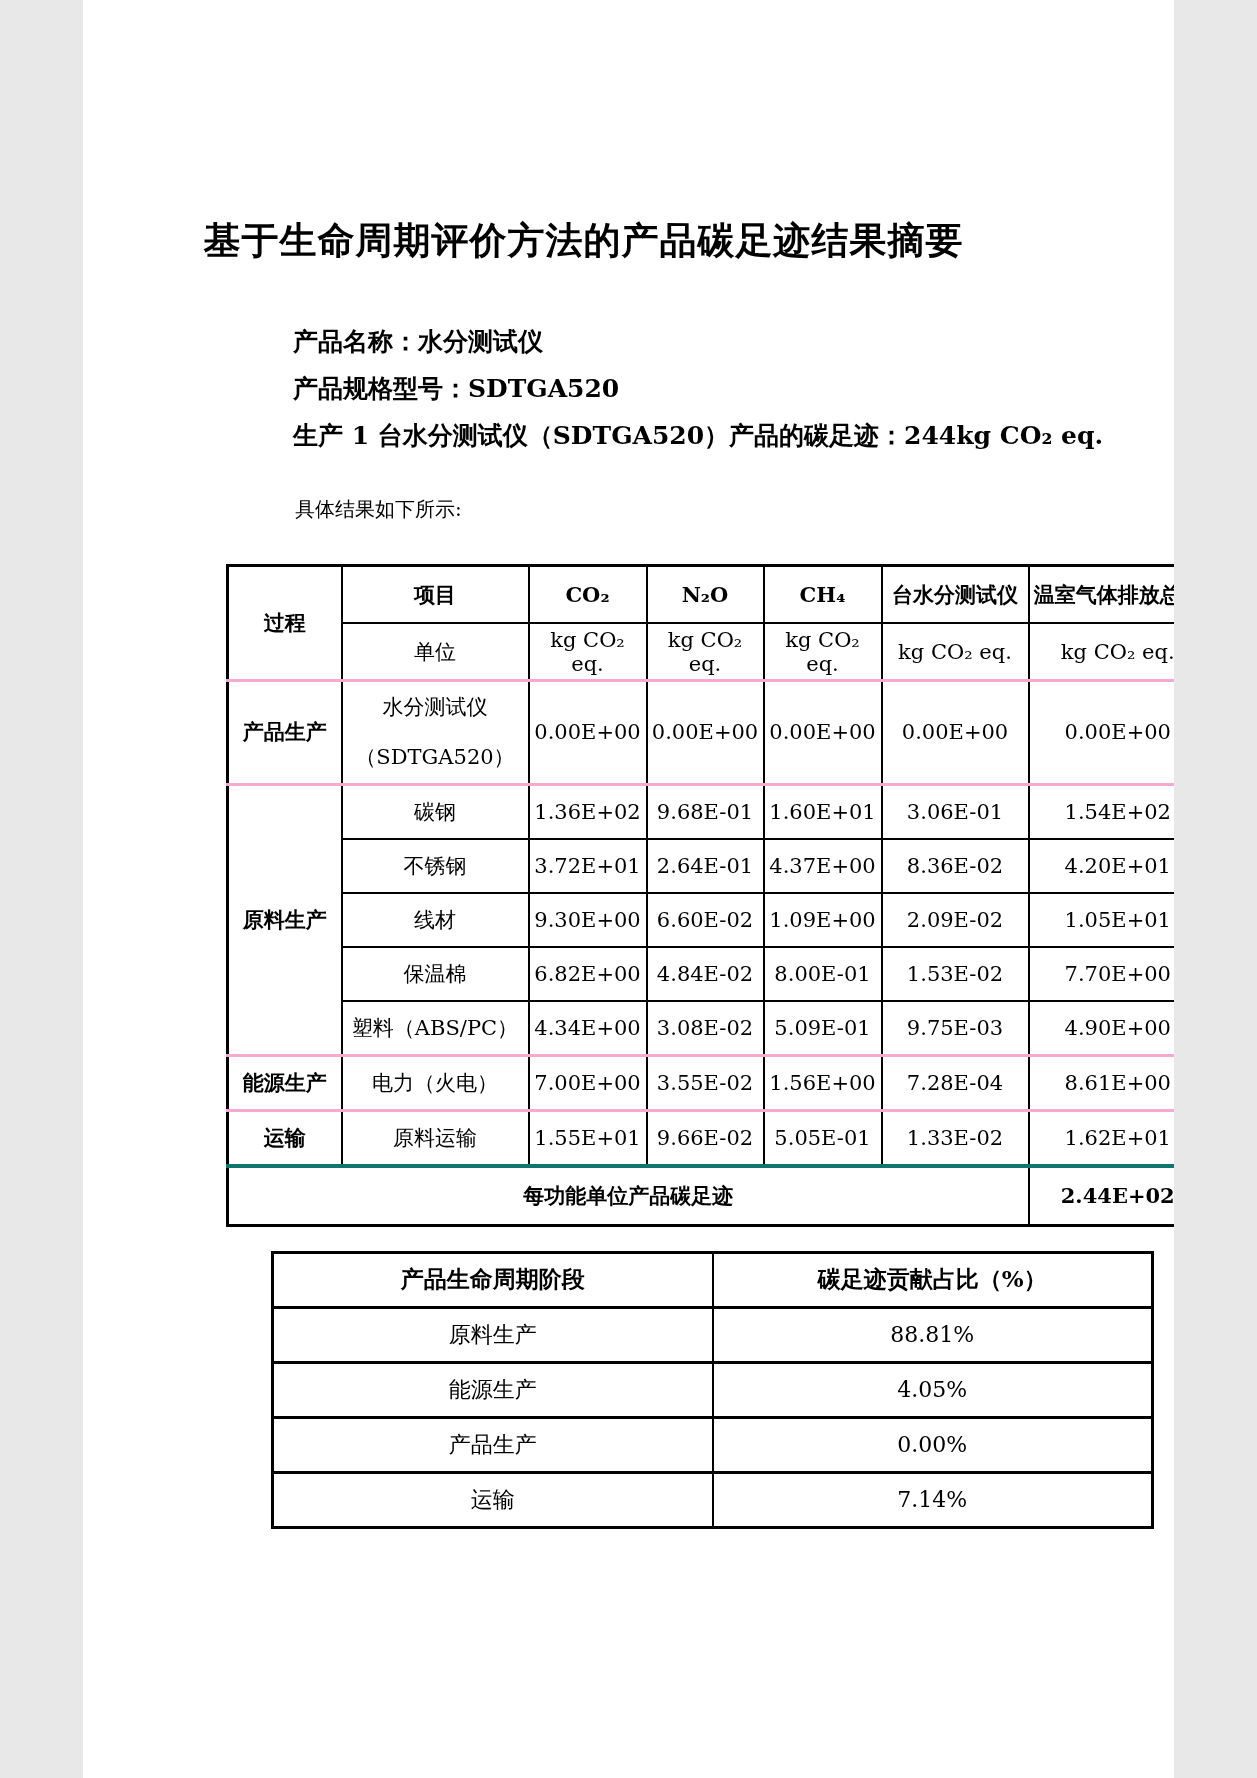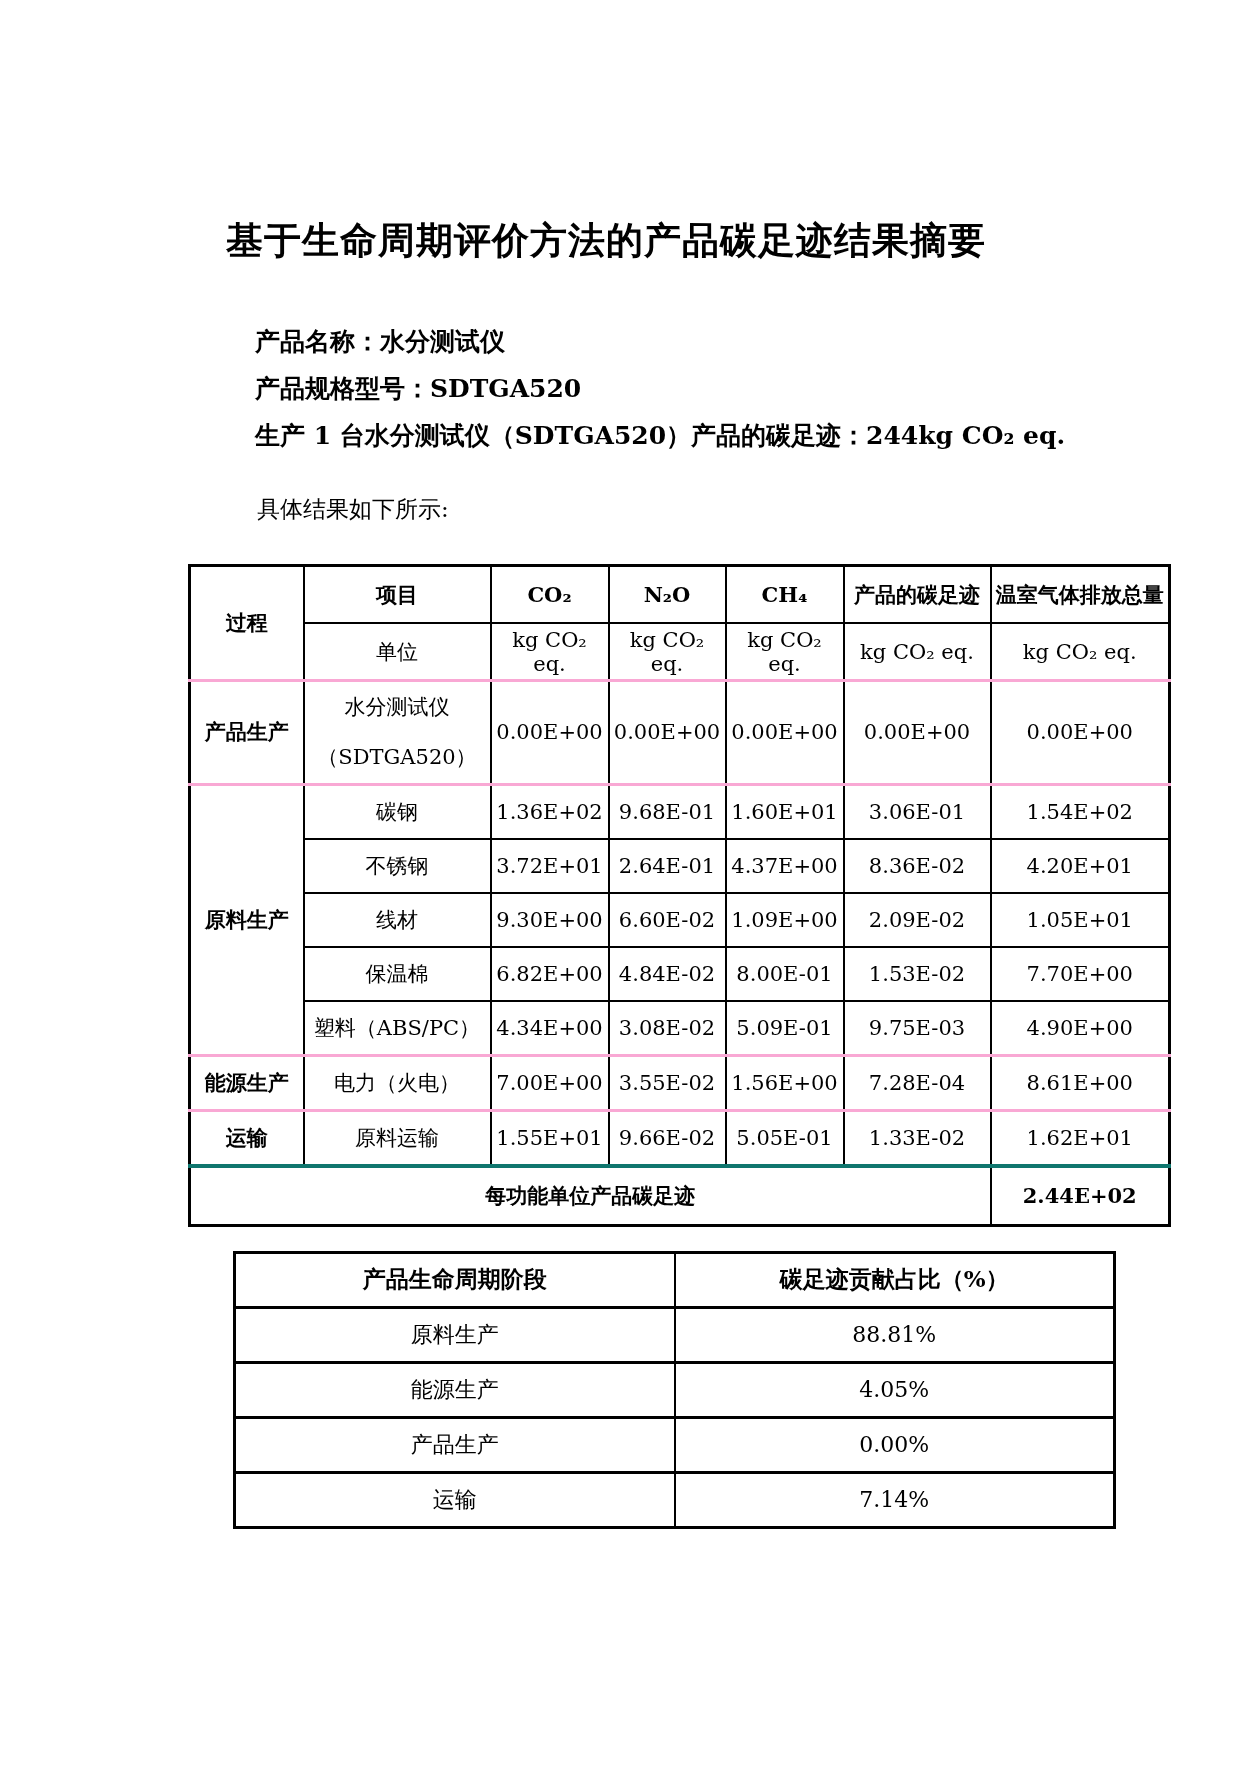--- a/index.html
+++ b/index.html
@@ -1,45 +1,44 @@
 <!DOCTYPE html>
 <html lang="zh"><head>
 <meta charset="utf-8">
 <style>
   html,body { margin:0; padding:0; background:#e8e8e8; }
   .page {
     position: relative;
-    width: 1257px;
+    width: 1091px;
     height: 1778px;
     margin: 0 auto;
     background: #ffffff;
     color: #000;
     font-family: "DejaVu Serif", "Liberation Serif", serif;
     box-sizing: border-box;
     padding-top: 216px;
     overflow: hidden;
-    padding-left: 45px;
   }
   .doc-title {
     margin: 0 90px 0 0;
     text-align: center;
     font-size: 37px;
     font-weight: 700;
     letter-spacing: 1px;
   }
   .info-block { margin: 62px 0 0 210px; }
   .info-block p {
     margin: 0 0 19px 0;
     font-size: 25px;
     font-weight: 700;
     line-height: 28px;
   }
   .lead {
     margin: 46px 0 0 212px;
-    font-size: 23px;
+    font-size: 20px;
     line-height: 26px;
   }
   
   table.t1 {
     border-collapse: collapse;
     table-layout: fixed;
     margin: 42px 0 0 143px;
     width: 980px;
     border: 3px solid #000;
   }
@@ -110,21 +109,21 @@
         <col style="width:147px">
         <col style="width:179px">
     </colgroup>
     <tbody>
       <tr class="hdr">
         <td class="b" rowspan="2">过程</td>
         <td class="b">项目</td>
         <td class="b">CO₂</td>
         <td class="b">N₂O</td>
         <td class="b">CH₄</td>
-        <td class="b">产品的碳足迹</td>
+        <td class="b">台水分测试仪</td>
         <td class="b">温室气体排放总量</td>
       </tr>
       <tr class="hdr2">
         <td>单位</td>
         <td>kg CO₂ eq.</td>
         <td>kg CO₂ eq.</td>
         <td>kg CO₂ eq.</td>
         <td>kg CO₂ eq.</td>
         <td>kg CO₂ eq.</td>
       </tr>

